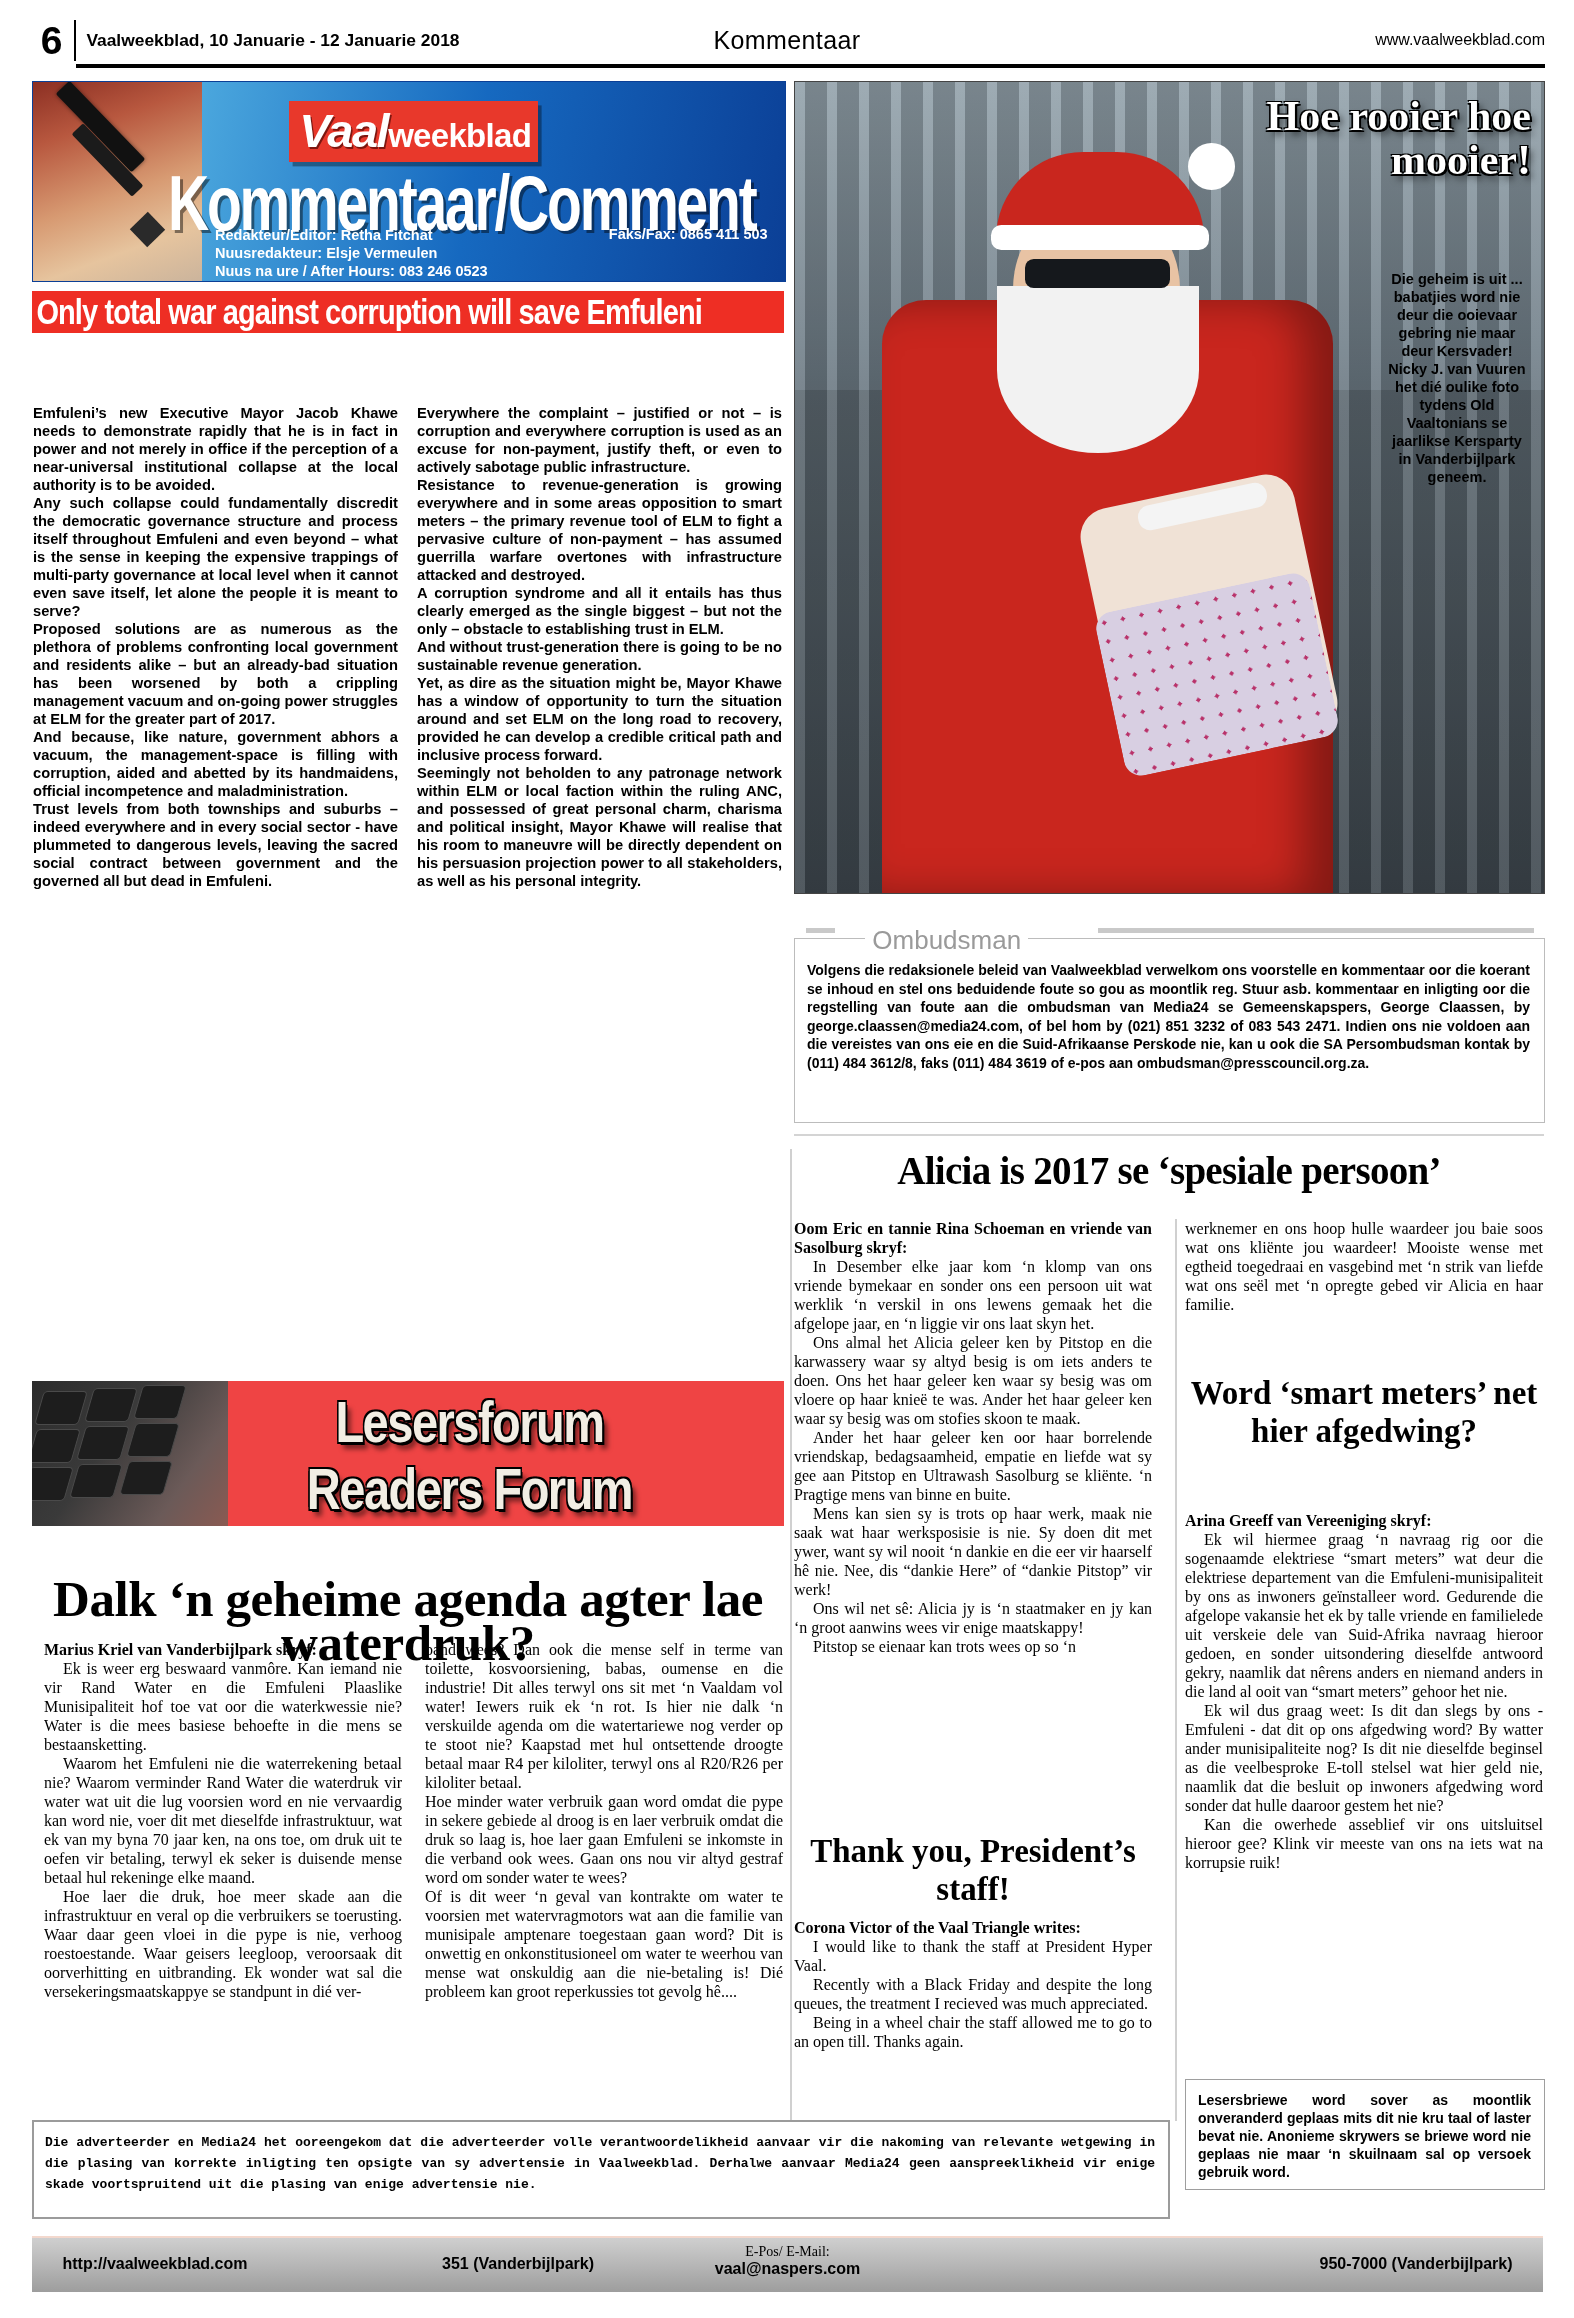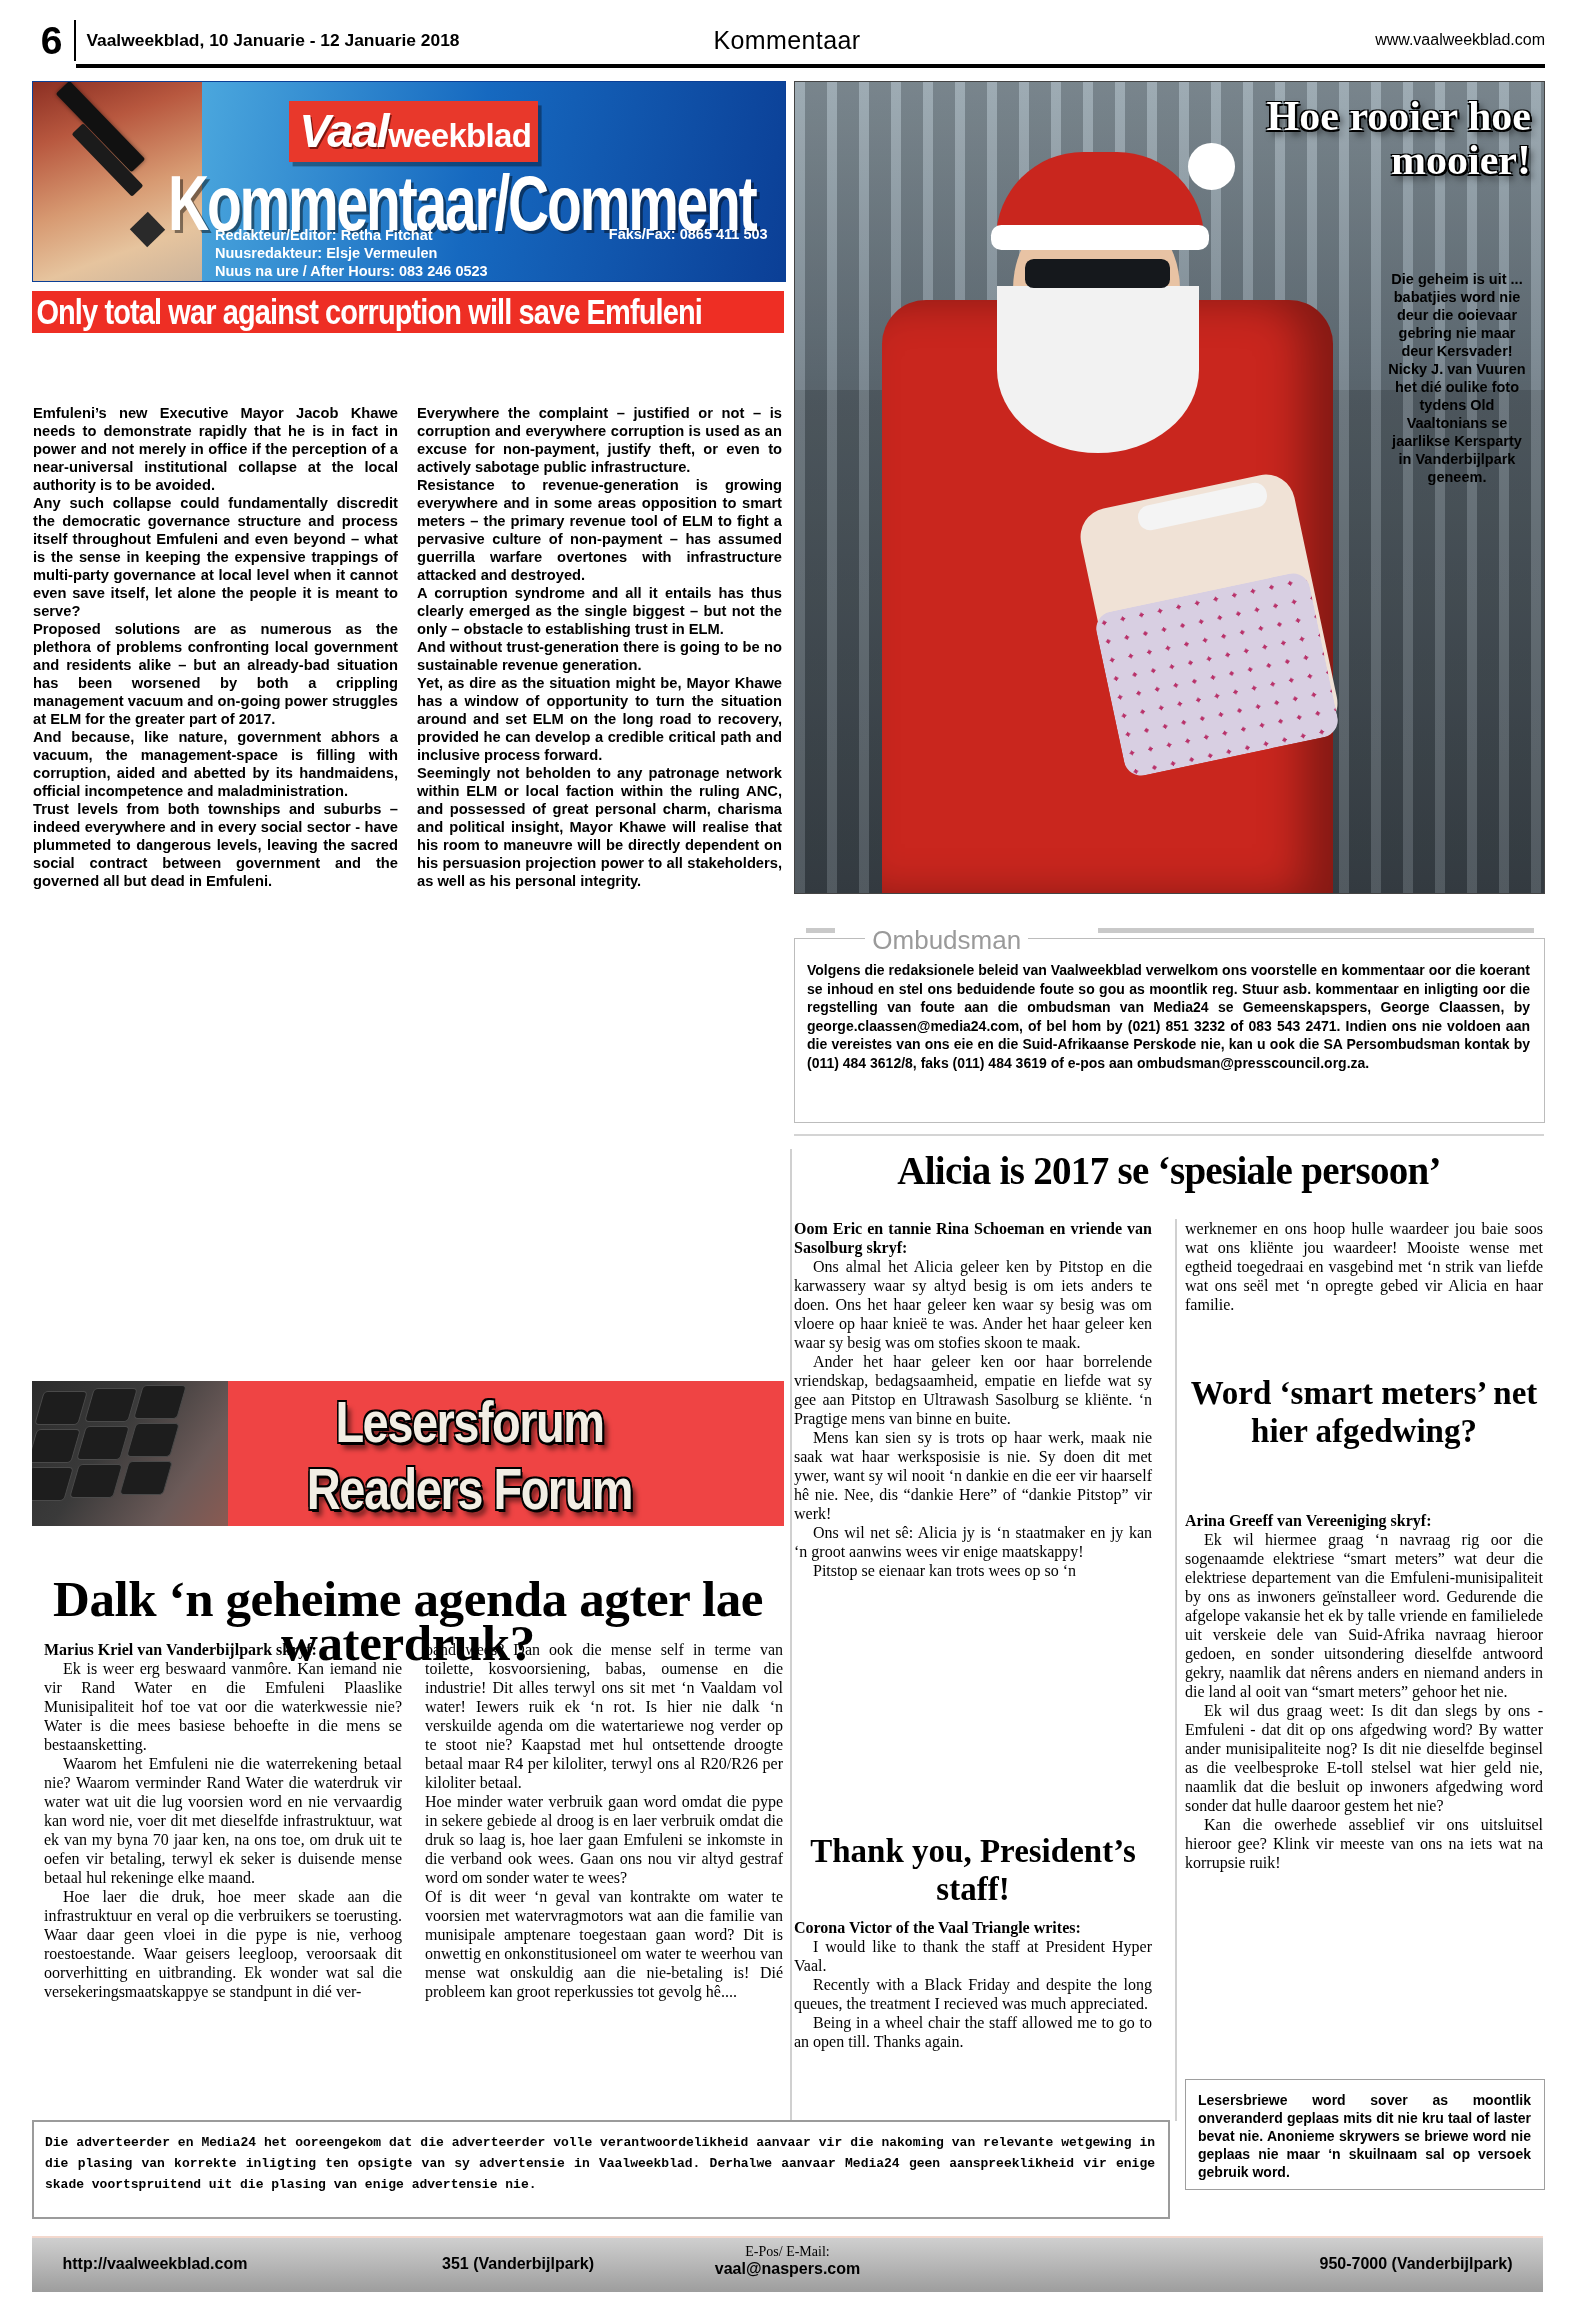--- a/index.html
+++ b/index.html
@@ -203,20 +203,21 @@
   <div class="omb-tab"></div>
   <div class="omb-tab2"></div>
   <div class="omb-box"></div>
   <div class="omb-title">Ombudsman</div>
   <div class="omb-text">Volgens die redaksionele beleid van Vaalweekblad verwelkom ons voorstelle en kommentaar oor die koerant se inhoud en stel ons beduidende foute so gou as moontlik reg. Stuur asb. kommentaar en inligting oor die regstelling van foute aan die ombudsman van Media24 se Gemeenskapspers, George Claassen, by george.claassen@media24.com, of bel hom by (021) 851 3232 of 083 543 2471. Indien ons nie voldoen aan die vereistes van ons eie en die Suid-Afrikaanse Perskode nie, kan u ook die SA Persombudsman kontak by (011) 484 3612/8, faks (011) 484 3619 of e-pos aan ombudsman@presscouncil.org.za.</div>
 
   <div class="rule-thin" style="left:794px;top:1134px;width:750px;height:2.2px;"></div>
   <div class="alicia-head">Alicia is 2017 se ‘spesiale persoon’</div>
   <div class="alicia-c1" id="alicia-col1">
       <p class="noind byline">Oom Eric en tannie Rina Schoeman en vriende van Sasolburg skryf:</p>
+      <p class="ind">In Desember elke jaar kom ‘n klomp van ons vriende bymekaar en sonder ons een persoon uit wat werklik ‘n verskil in ons lewens gemaak het die afgelope jaar, en ‘n liggie vir ons laat skyn het.</p>
       <p class="ind">Ons almal het Alicia geleer ken by Pitstop en die karwassery waar sy altyd besig is om iets anders te doen. Ons het haar geleer ken waar sy besig was om vloere op haar knieë te was. Ander het haar geleer ken waar sy besig was om stofies skoon te maak.</p>
       <p class="ind">Ander het haar geleer ken oor haar borrelende vriendskap, bedagsaamheid, empatie en liefde wat sy gee aan Pitstop en Ultrawash Sasolburg se kliënte. ‘n Pragtige mens van binne en buite.</p>
       <p class="ind">Mens kan sien sy is trots op haar werk, maak nie saak wat haar werksposisie is nie. Sy doen dit met ywer, want sy wil nooit ‘n dankie en die eer vir haarself hê nie. Nee, dis “dankie Here” of “dankie Pitstop” vir werk!</p>
       <p class="ind">Ons wil net sê: Alicia jy is ‘n staatmaker en jy kan ‘n groot aanwins wees vir enige maatskappy!</p>
       <p class="ind">Pitstop se eienaar kan trots wees op so ‘n</p>
     </div>
   <div class="alicia-c2" id="alicia-col2">
       <p class="noind">werknemer en ons hoop hulle waardeer jou baie soos wat ons kliënte jou waardeer! Mooiste wense met egtheid toegedraai en vasgebind met ‘n strik van liefde wat ons seël met ‘n opregte gebed vir Alicia en haar familie.</p>
     </div>
 

